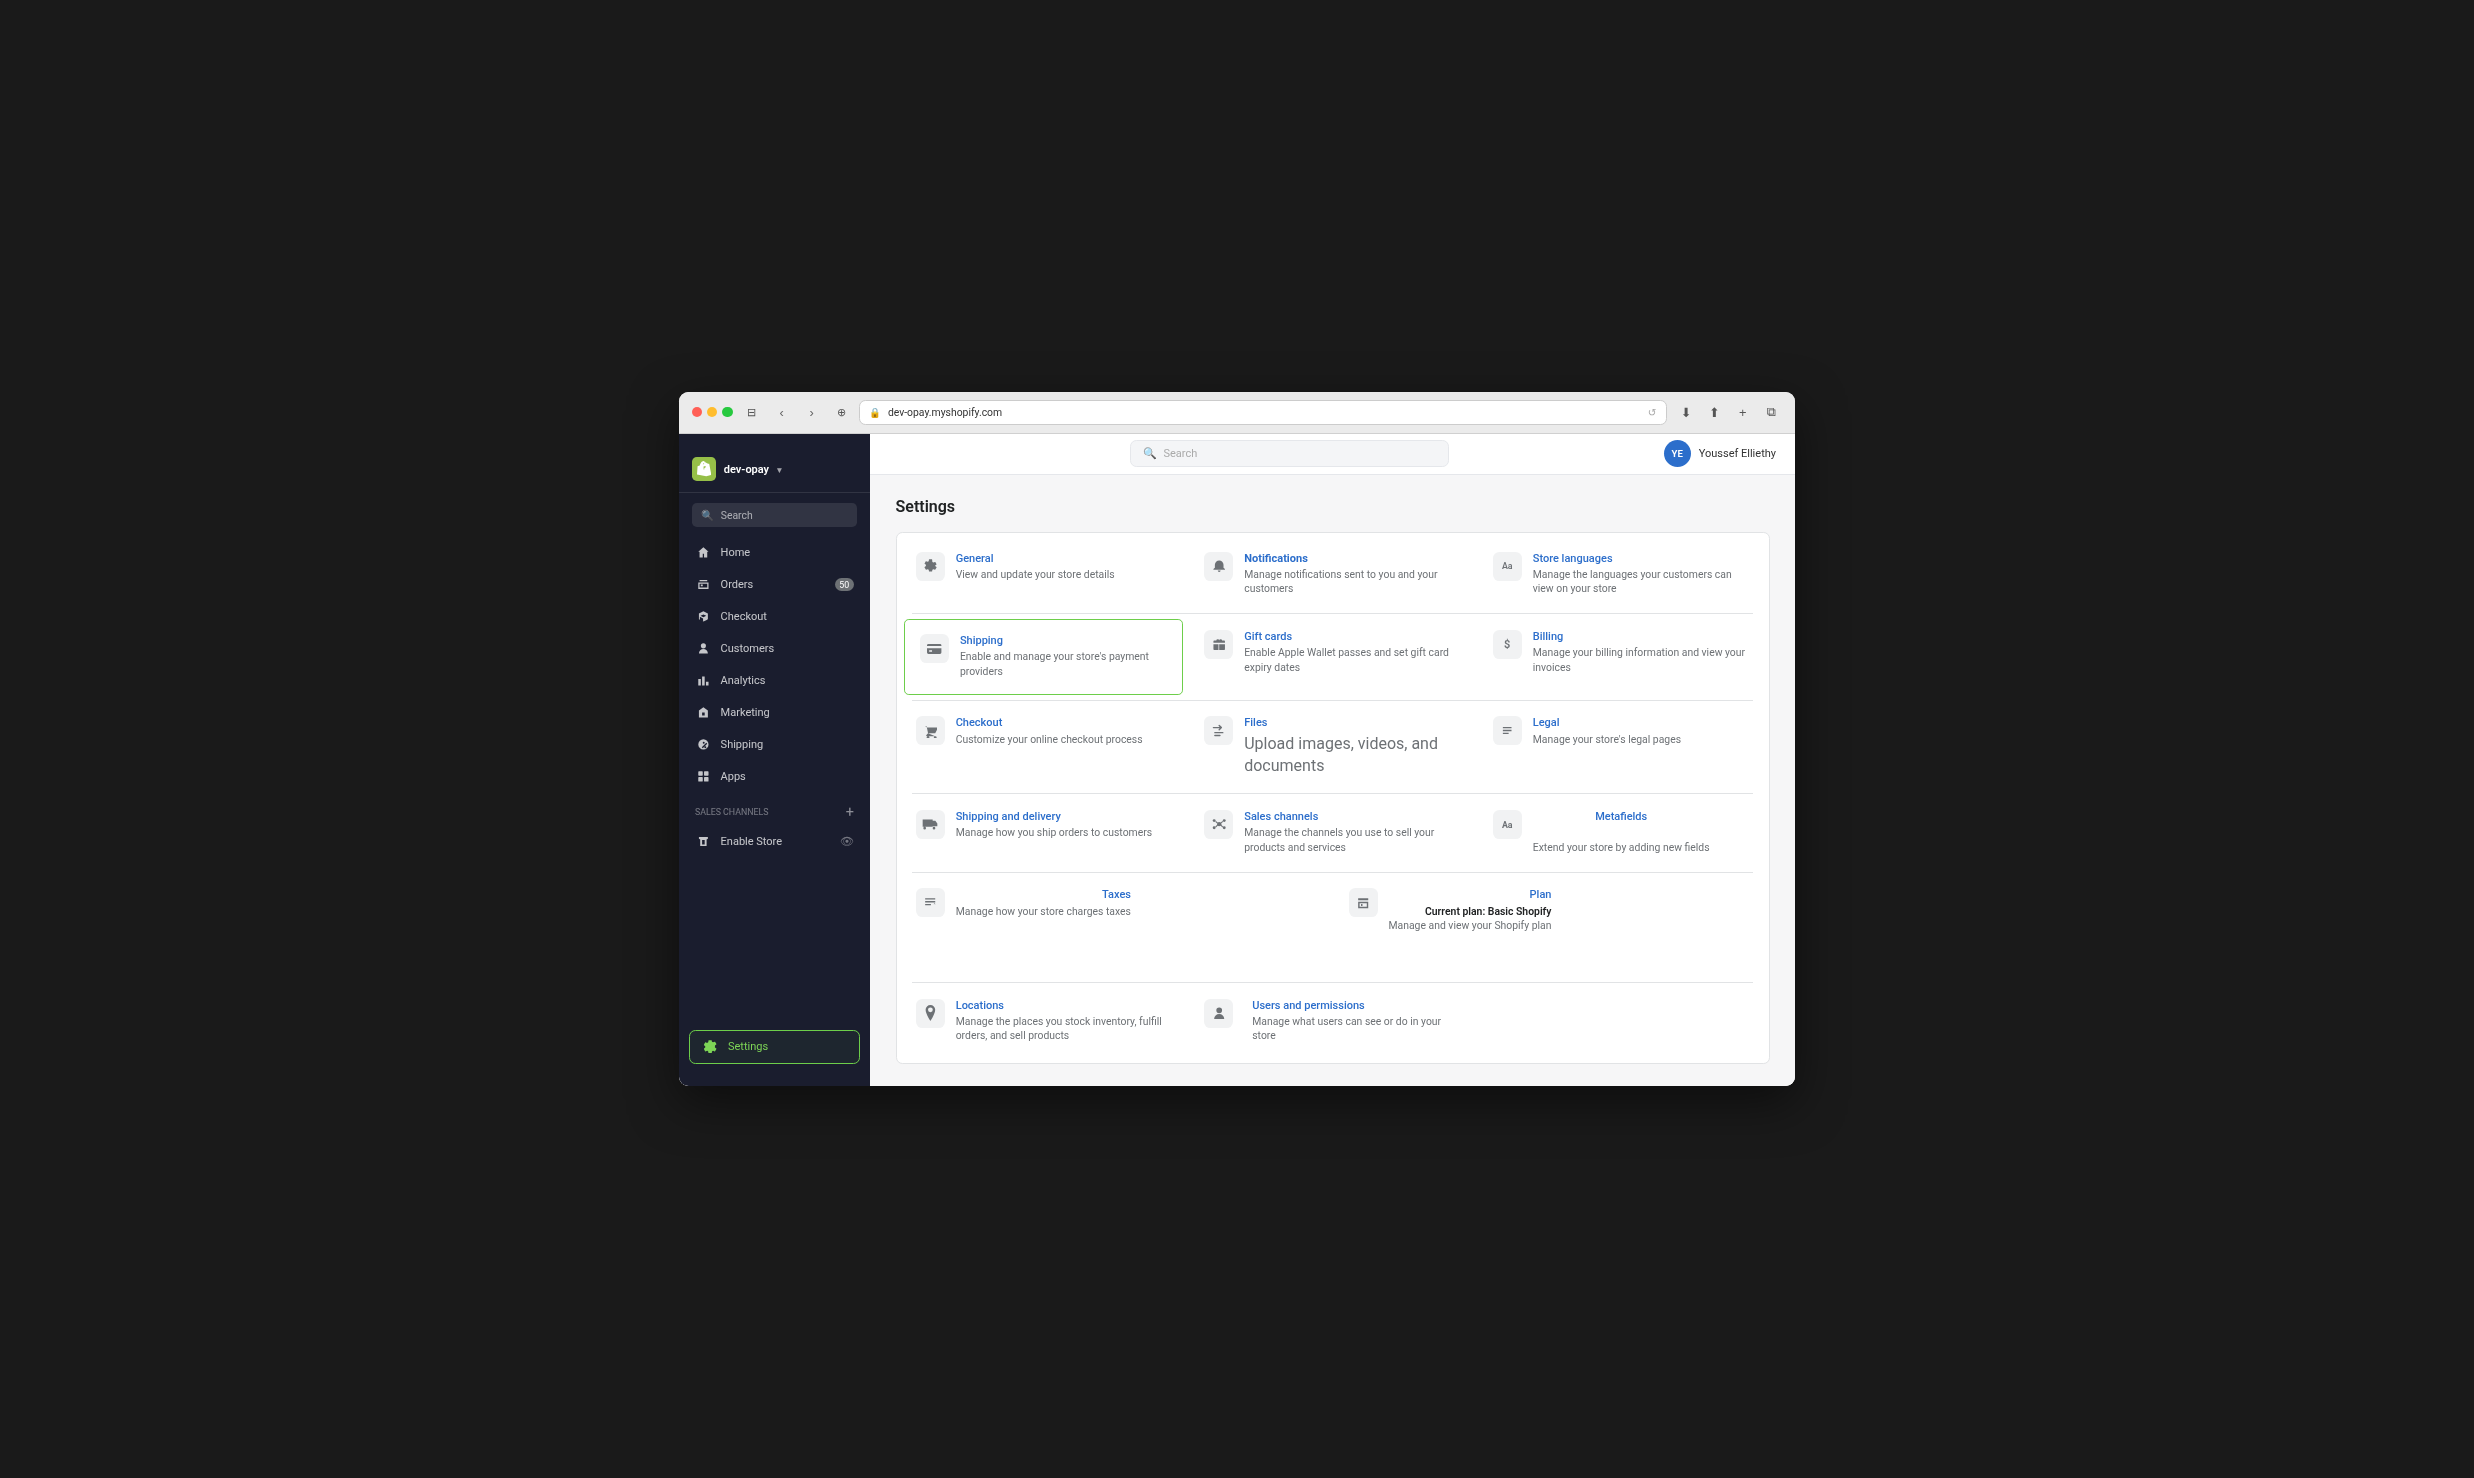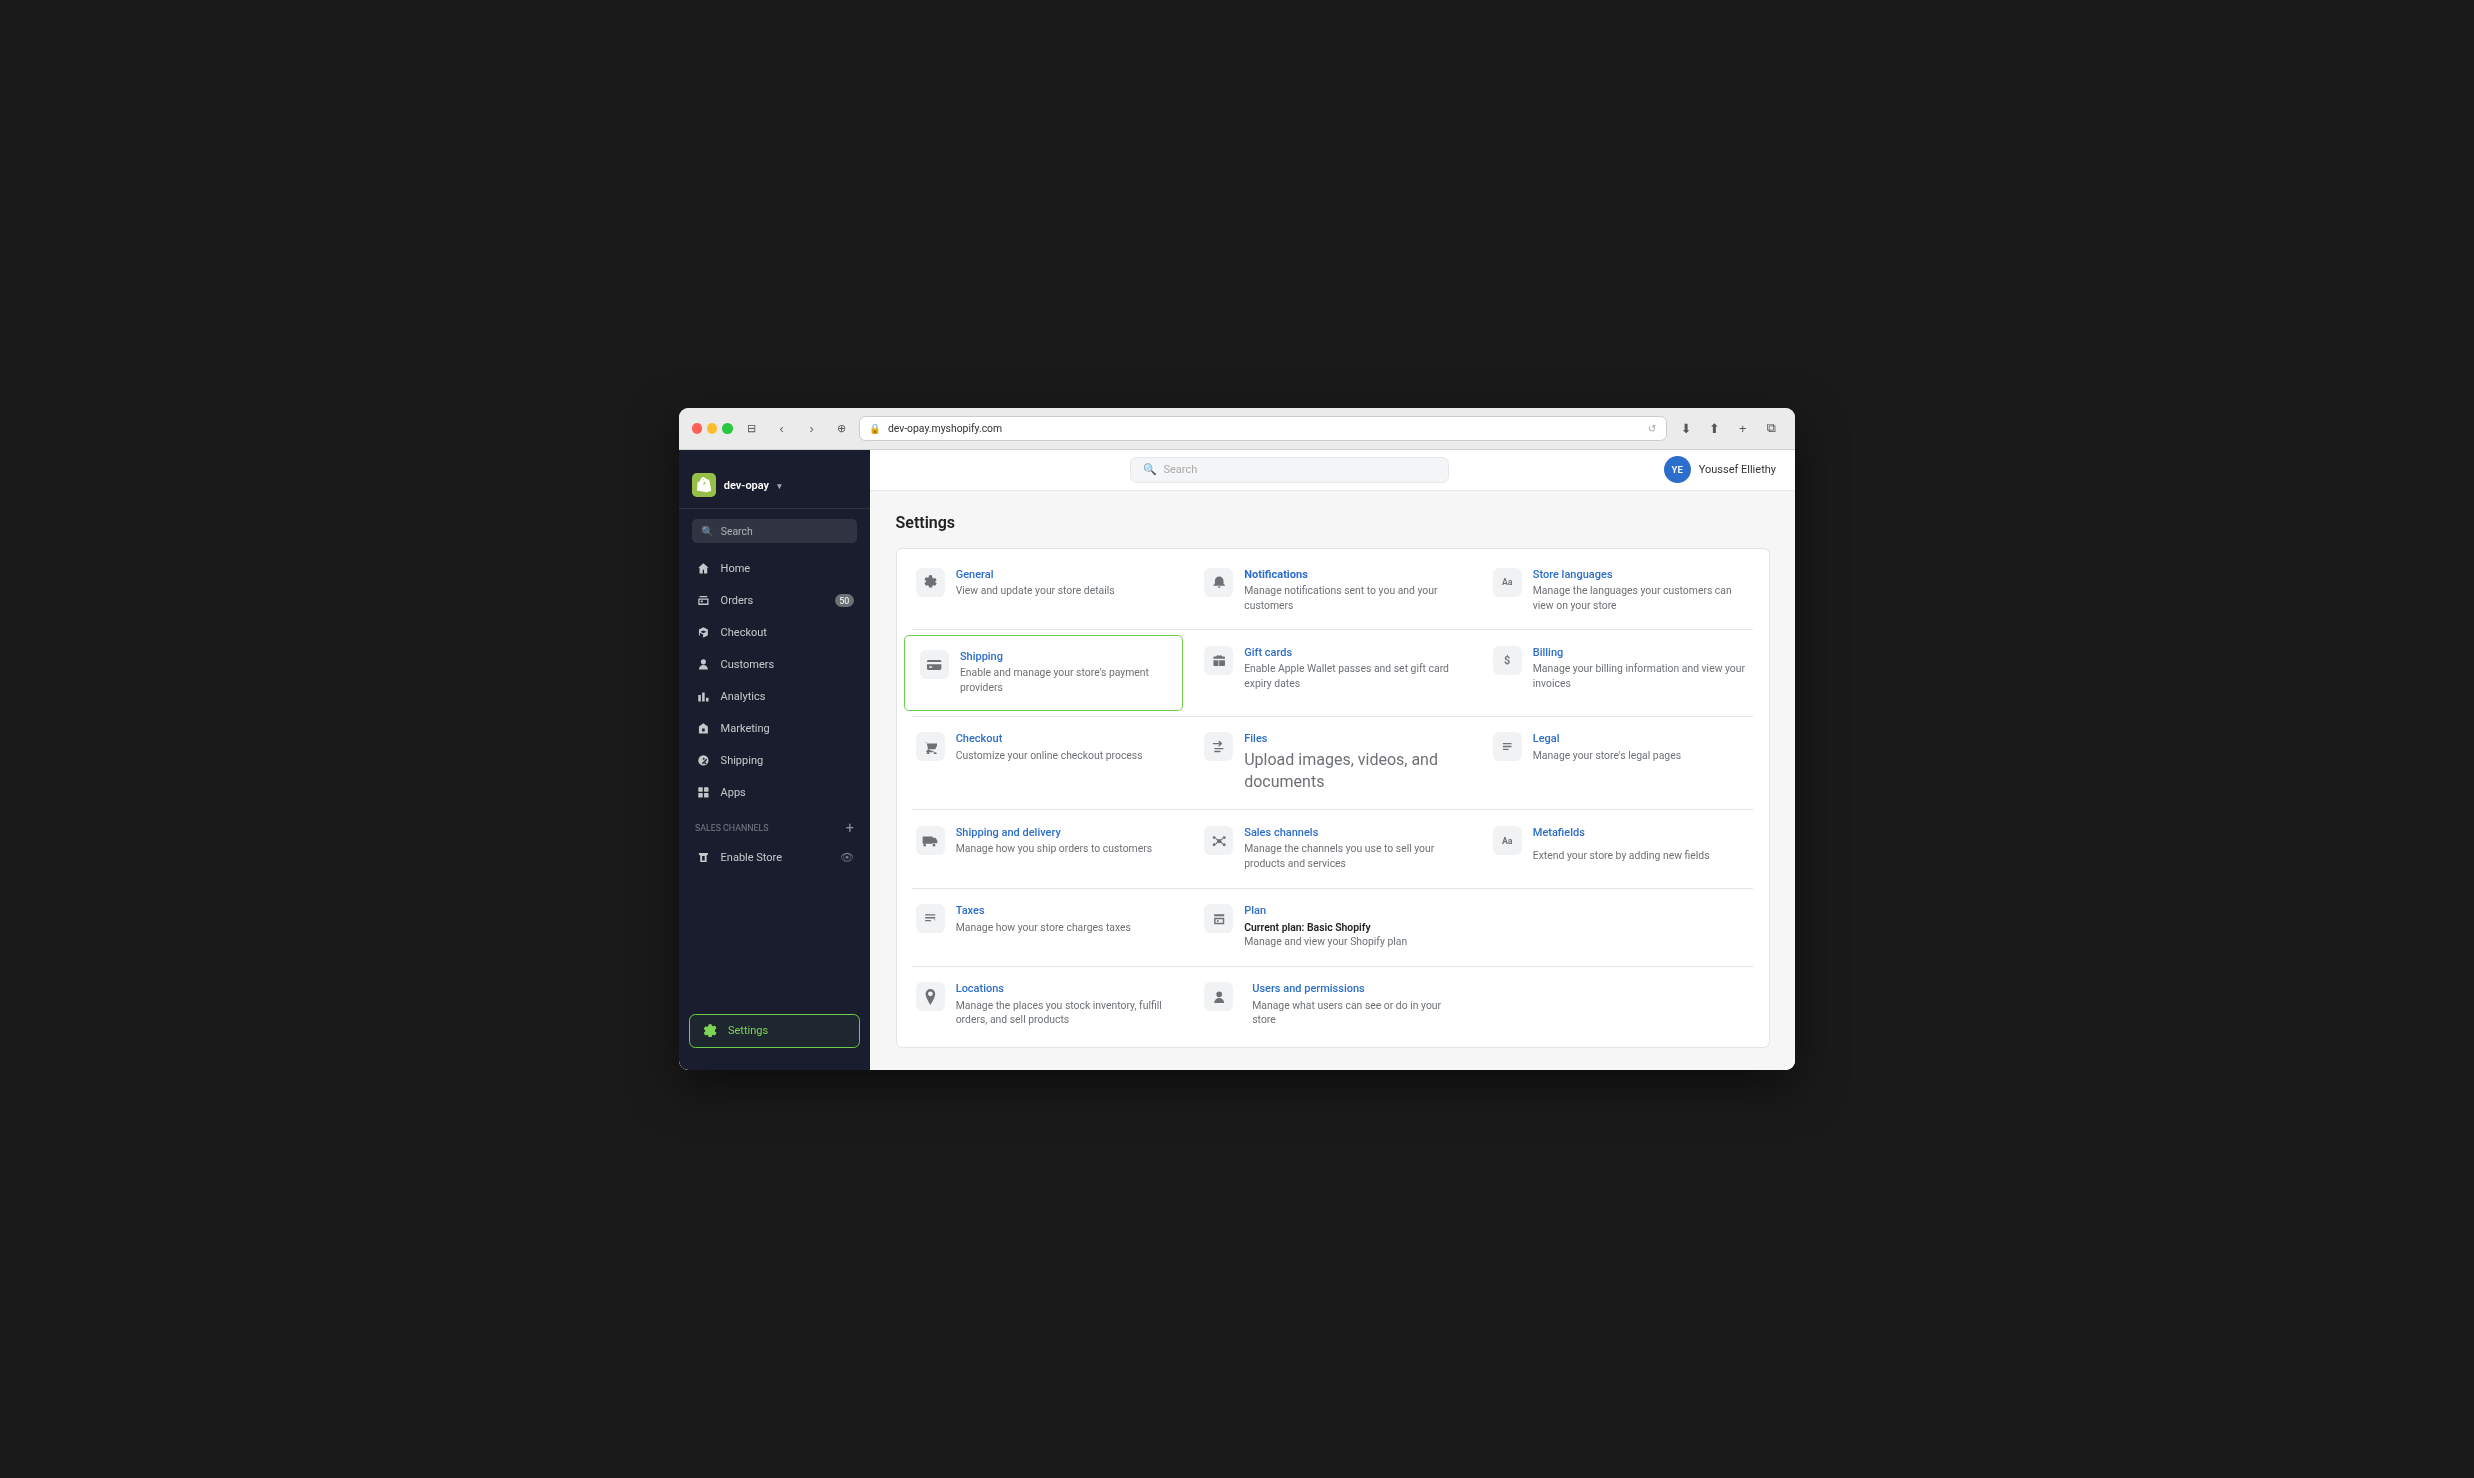--- a/index.html
+++ b/index.html
@@ -466,29 +466,29 @@
                   </svg>
               </div>
               <div>
                 <div style="font-size:11px; font-weight:500; color:#2c6ecb; margin-bottom:3.2px;">Sales channels</div>
                 <div style="font-size:10.4px; color:#6d7175; line-height:1.4;">Manage the channels you use to sell your products and services</div>
               </div>
             </div>
             <div class="settings-item" style="display:flex; align-items:flex-start; gap:11px; padding:16px; cursor:pointer; border-radius:4.8px;">
               <div style="width:29px; height:29px; background:#f1f2f3; border-radius:6.4px; display:flex; align-items:center; justify-content:center; flex-shrink:0; font-size:8.8px; font-weight:700; color:#6d7175;">Aa</div>
               <div>
-                <div style="font-size:11px; font-weight:500; color:#2c6ecb; margin-bottom:10px;">Metafields</div>
+                <div style="font-size:11px; font-weight:500; color:#2c6ecb; margin-bottom:18px;text-align:center;">Metafields</div>
                 <div style="font-size:10.4px; color:#6d7175; line-height:1.4;">Extend your store by adding new fields</div>
               </div>
             </div>
           </div>
 
           <div style="height:0.8px; background:#e1e3e5; margin:0 12.8px;"></div>
 
-          <div style="display:grid; grid-template-columns:1fr 1fr 1fr;">
+          <div style="display:grid; grid-template-columns:1fr 1fr;text-align:right;">
             <div class="settings-item" style="display:flex; align-items:flex-start; gap:11px; padding:16px; cursor:pointer; border-radius:4.8px;">
               <div style="width:29px; height:29px; background:#f1f2f3; border-radius:6.4px; display:flex; align-items:center; justify-content:center; flex-shrink:0;">
                 <svg width="14.4" height="14.4" viewBox="0 0 20 20" fill="#6d7175">
                     <path d="M3 3h14v2H3V3zm0 4h14v2H3V7zm0 4h8v2H3v-2zm10 2l3-3 1.5 1.5L15 11l-2 2z"></path>
                   </svg>
               </div>
               <div>
                 <div style="font-size:11px; font-weight:500; color:#2c6ecb; margin-bottom:3.2px;">Taxes</div>
                 <div style="font-size:10.4px; color:#6d7175; line-height:1.4;">Manage how your store charges taxes</div>
               </div>

